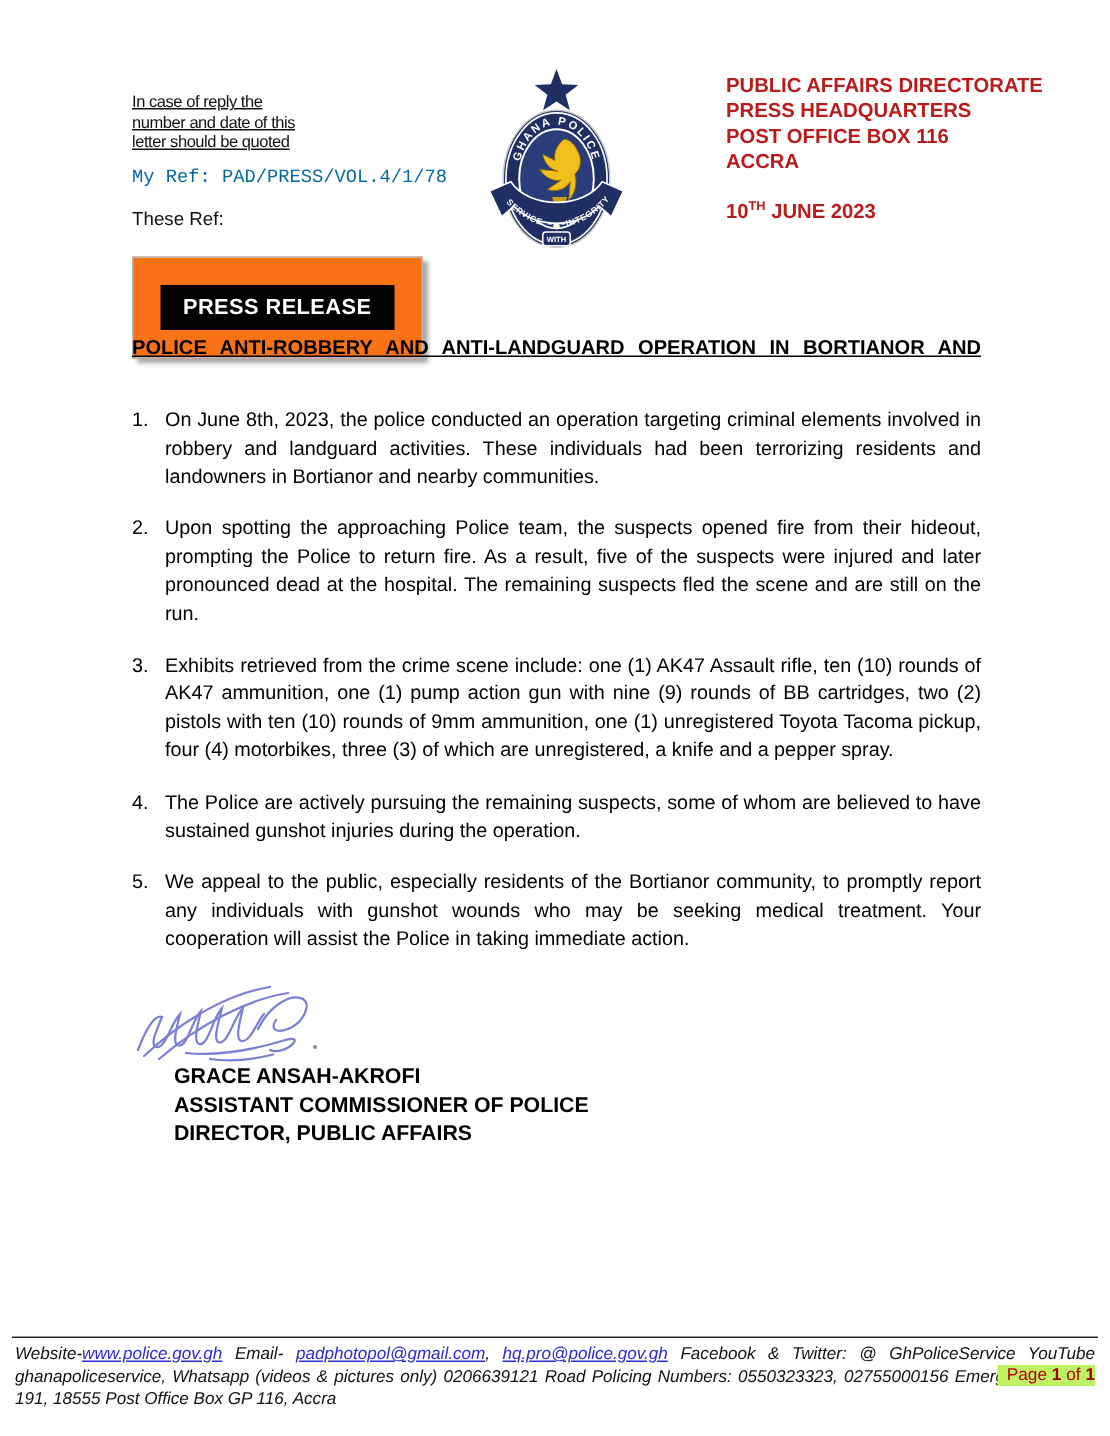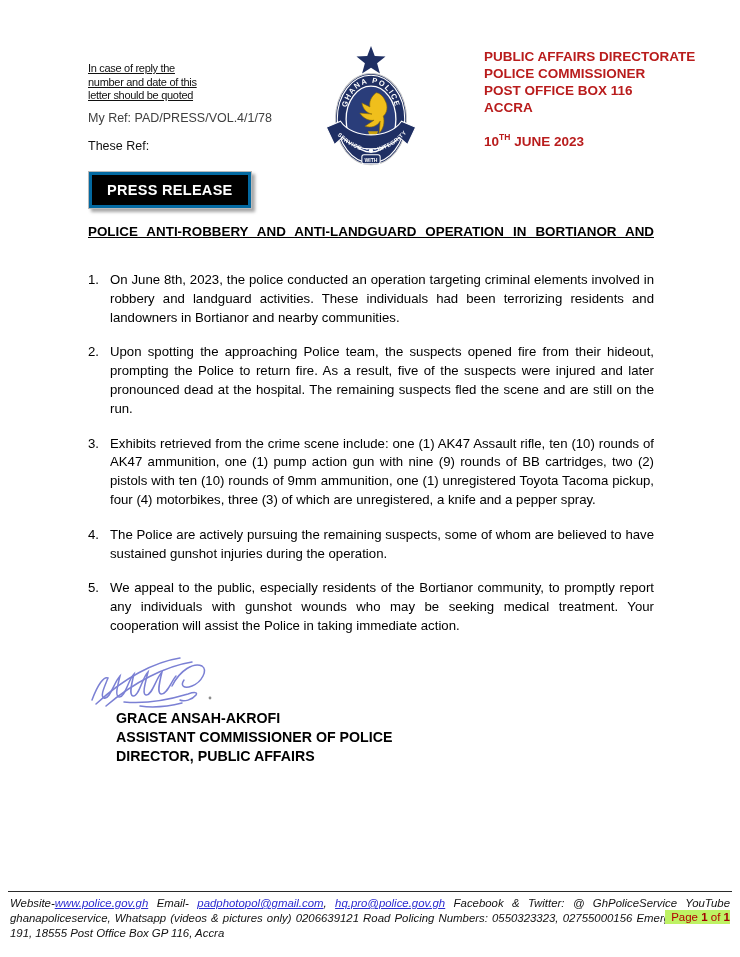--- a/index.html
+++ b/index.html
@@ -5,32 +5,32 @@
   html,body{margin:0;padding:0;background:#ffffff;}
   .page{
     position:relative;width:740px;height:957px;background:#ffffff;
     font-family:"Liberation Sans","DejaVu Sans",sans-serif;color:#000;
     overflow:hidden;
   }
   
   .ref-note{position:absolute;left:88px;top:62px;font-size:11px;line-height:13.5px;
     letter-spacing:-0.3px;color:#111;}
   .ref-note div{text-decoration:underline;}
-  .my-ref{position:absolute;left:88px;top:111px;font-size:12.5px;color:#404040;}
+  .my-ref{position:absolute;left:88px;top:111px;font-size:12.5px;color:#0369a1;font-family:Liberation Mono, monospace;}
   .your-ref{position:absolute;left:88px;top:139px;font-size:12.5px;color:#111;}
   
   .logo{position:absolute;left:315px;top:44px;width:112px;height:130px;}
   
   .dir-block{position:absolute;left:484px;top:48px;font-size:13.5px;font-weight:bold;
     line-height:17px;color:#b91c1c;}
   .date-line{margin-top:13px;font-weight:bold;font-size:13.5px;}
   .date-line .ord{vertical-align:super;font-size:8.5px;font-weight:bold;}
   
-  .press-frame{position:absolute;left:88px;top:171px;background:#0369a1;border:1px solid #b9b9b9;
-    padding:3px;box-shadow:3px 3px 3px rgba(0,0,0,0.35);text-decoration:underline;}
+  .press-frame{position:absolute;left:88px;top:171px;background:#f97316;border:1px solid #b9b9b9;
+    padding:18px;box-shadow:3px 3px 3px rgba(0,0,0,0.35);text-decoration:underline;}
   .press-box{background:#000;color:#fff;font-weight:bold;font-size:14.5px;
     padding:7px 15px;letter-spacing:0.3px;}
   
   .title{position:absolute;left:88px;top:222px;width:566px;font-weight:bold;font-size:13.4px;
     line-height:19px;color:#000;}
   .title .l1{display:block;text-align:justify;text-align-last:justify;text-decoration:underline;}
   .title .l2{display:inline;text-decoration:underline;}
   
   .body-list{position:absolute;left:88px;top:271px;width:566px;font-size:13.2px;
     line-height:18.8px;color:#000;}
@@ -98,21 +98,21 @@
       <text font-size="5.6" font-weight="bold" fill="#ffffff" letter-spacing="0.5" font-family="Liberation Sans, sans-serif">
         <textPath href="#ribR" startOffset="50%" text-anchor="middle">INTEGRITY</textPath>
       </text>
       <rect x="45" y="109" width="18" height="9" rx="2" fill="#1f2f63" stroke="#ffffff" stroke-width="1"></rect>
       <text x="54" y="115.8" font-size="5" font-weight="bold" fill="#ffffff" text-anchor="middle" font-family="Liberation Sans, sans-serif">WITH</text>
     </svg>
   </div>
 
   <div class="dir-block">
     <div>PUBLIC AFFAIRS DIRECTORATE</div>
-    <div>POLICE COMMISSIONER</div>
+    <div>PRESS HEADQUARTERS</div>
     <div>POST OFFICE BOX 116</div>
     <div>ACCRA</div>
     <div class="date-line"><span>10</span><span class="ord">TH</span><span> JUNE 2023</span></div>
   </div>
 
   <div class="press-frame">
     <div class="press-box">PRESS RELEASE</div>
   </div>
 
   <div class="title">

